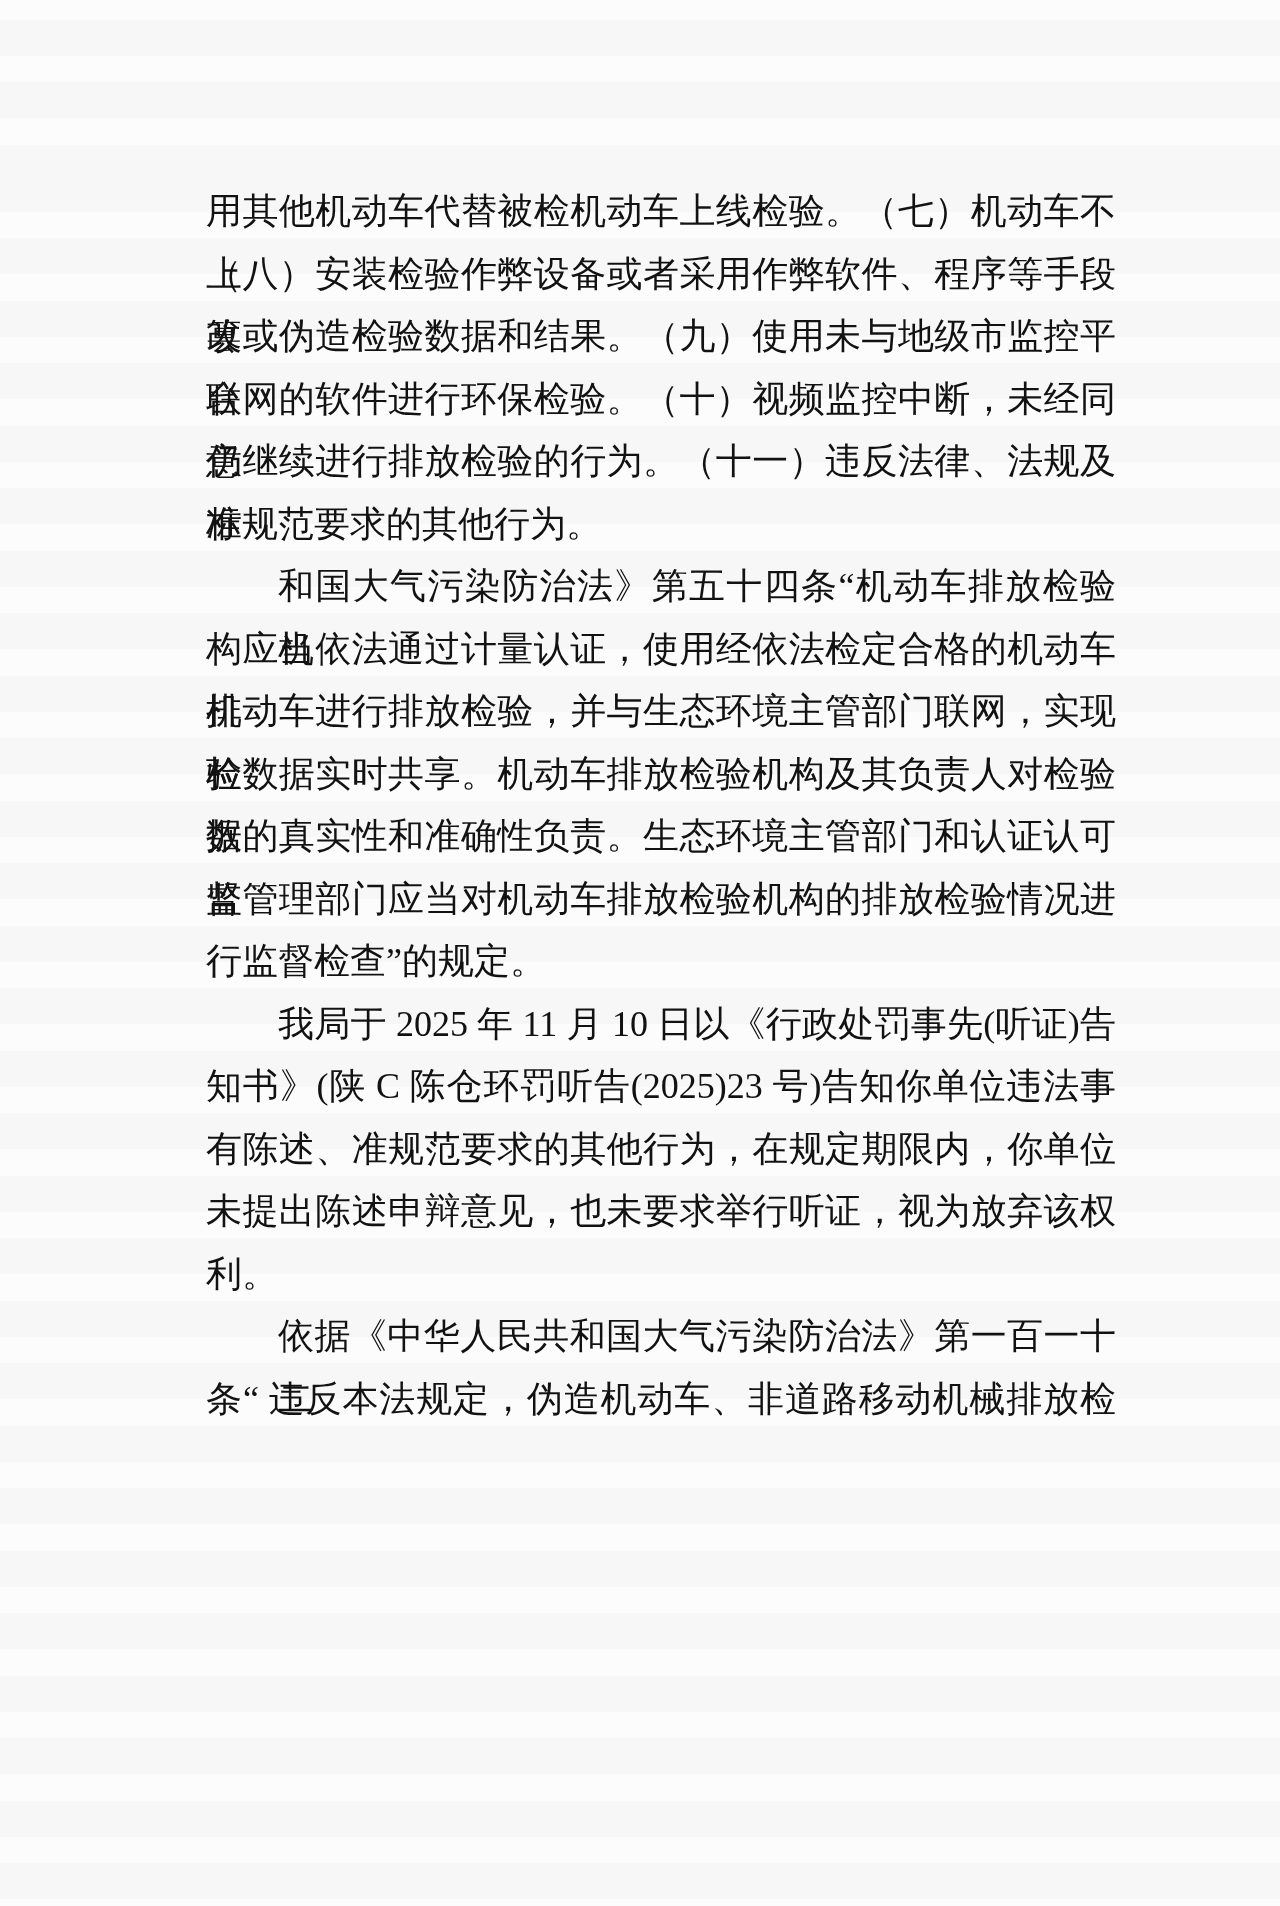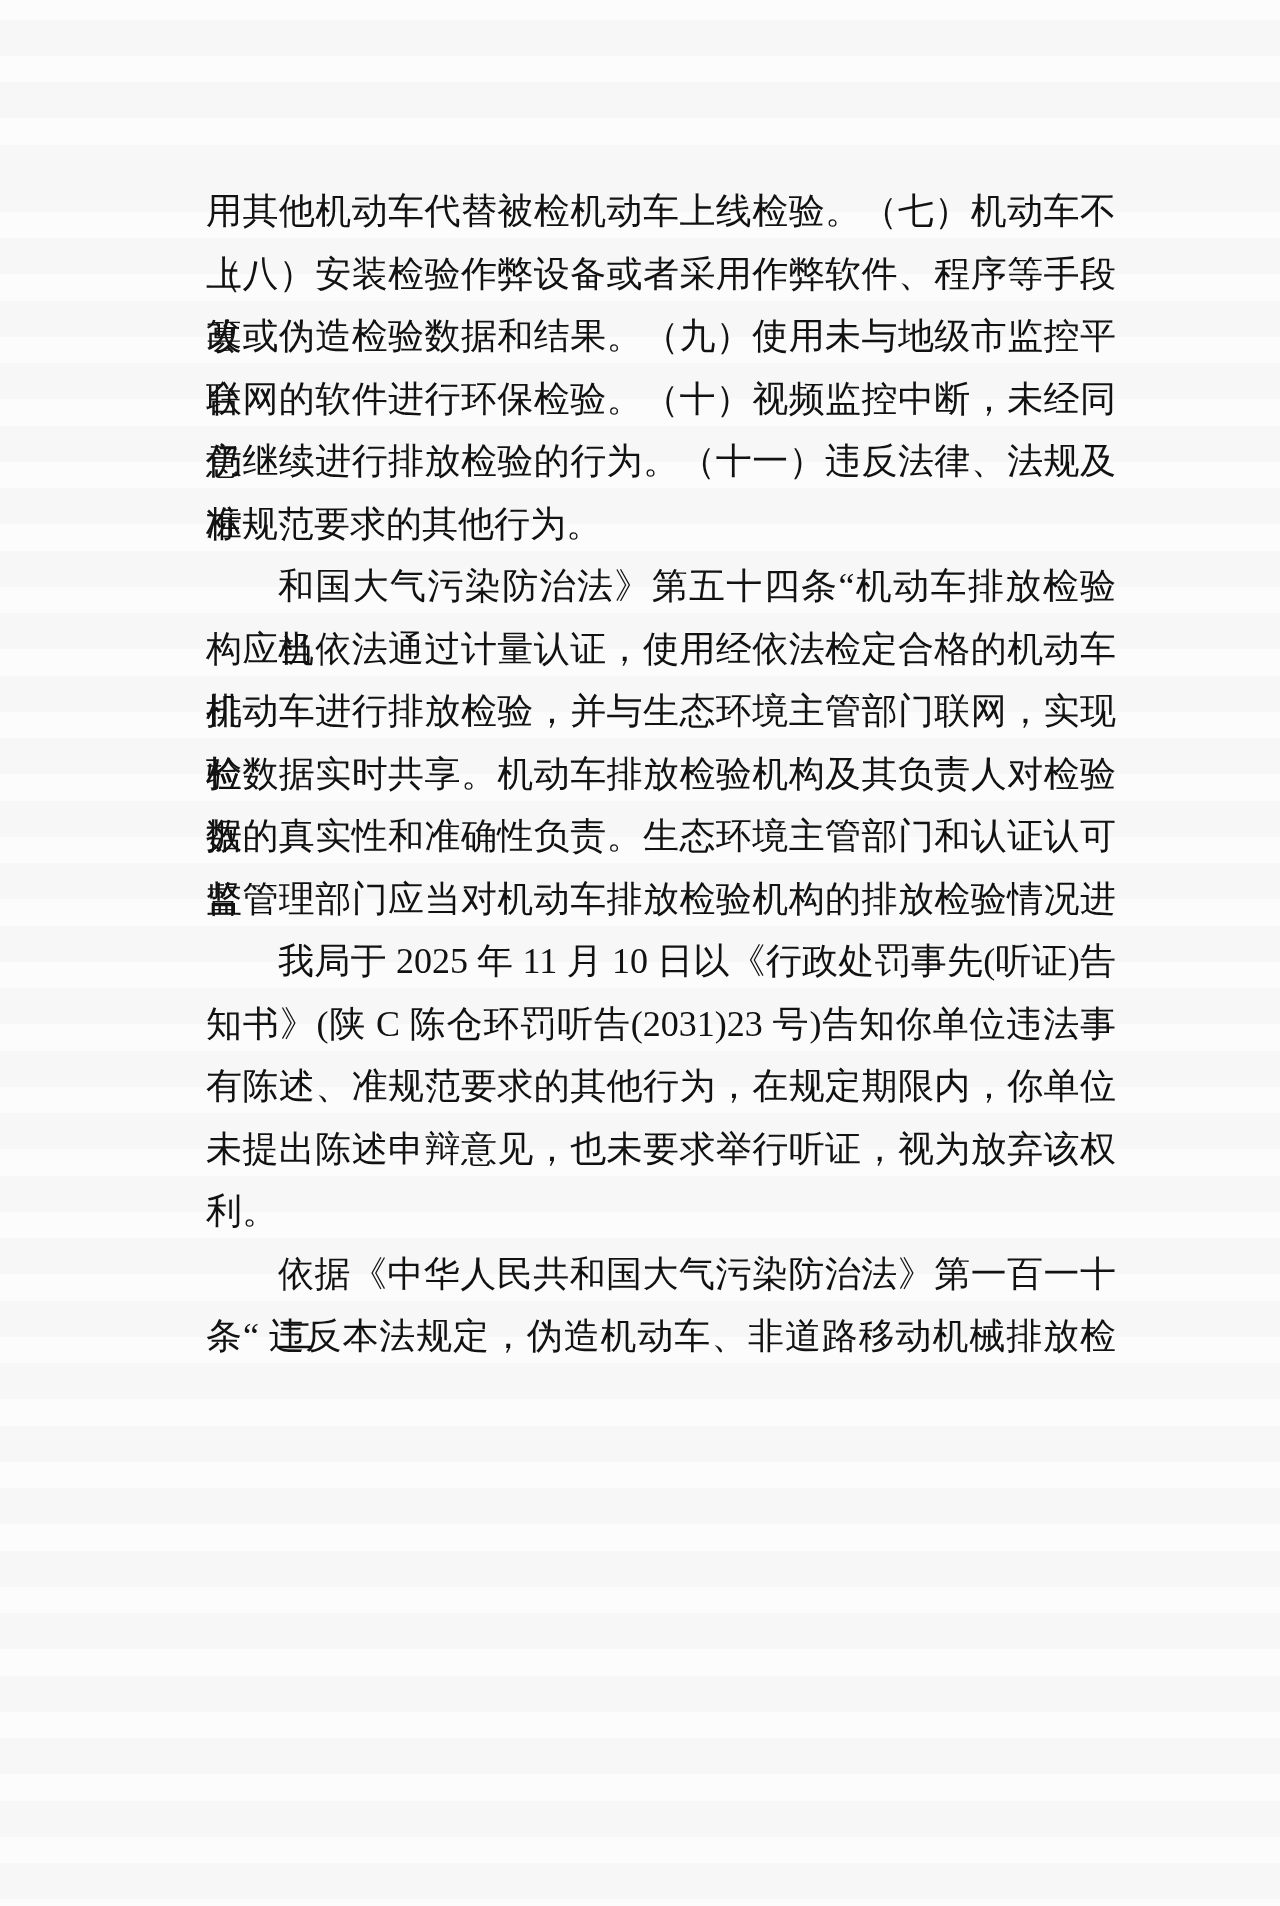--- a/index.html
+++ b/index.html
@@ -59,21 +59,22 @@
       <div class="line">改或伪造检验数据和结果。（九）使用未与地级市监控平台</div>
       <div class="line">联网的软件进行环保检验。（十）视频监控中断，未经同意</div>
       <div class="line">仍继续进行排放检验的行为。（十一）违反法律、法规及标</div>
       <div class="line end">准规范要求的其他行为。</div>
       <div class="line indent">和国大气污染防治法》第五十四条“机动车排放检验机</div>
       <div class="line">构应当依法通过计量认证，使用经依法检定合格的机动车排</div>
       <div class="line">机动车进行排放检验，并与生态环境主管部门联网，实现检</div>
       <div class="line">验数据实时共享。机动车排放检验机构及其负责人对检验数</div>
       <div class="line">据的真实性和准确性负责。生态环境主管部门和认证认可监</div>
       <div class="line">督管理部门应当对机动车排放检验机构的排放检验情况进</div>
+      <div class="line end">行监督检查”的规定。</div>
       <div class="line indent">我局于 2025 年 11 月 10 日以《行政处罚事先(听证)告</div>
-      <div class="line">知书》(陕 C 陈仓环罚听告(2031)23 号)告知你单位违法事</div>
+      <div class="line">知书》(陕 C 陈仓环罚听告(2025)23 号)告知你单位违法事</div>
       <div class="line">有陈述、准规范要求的其他行为，在规定期限内，你单位</div>
       <div class="line">未提出陈述申辩意见，也未要求举行听证，视为放弃该权</div>
       <div class="line end">利。</div>
       <div class="line indent">依据《中华人民共和国大气污染防治法》第一百一十二</div>
       <div class="line">条“ 违反本法规定，伪造机动车、非道路移动机械排放检</div>
     </div>
 </div>
 
 </body></html>

